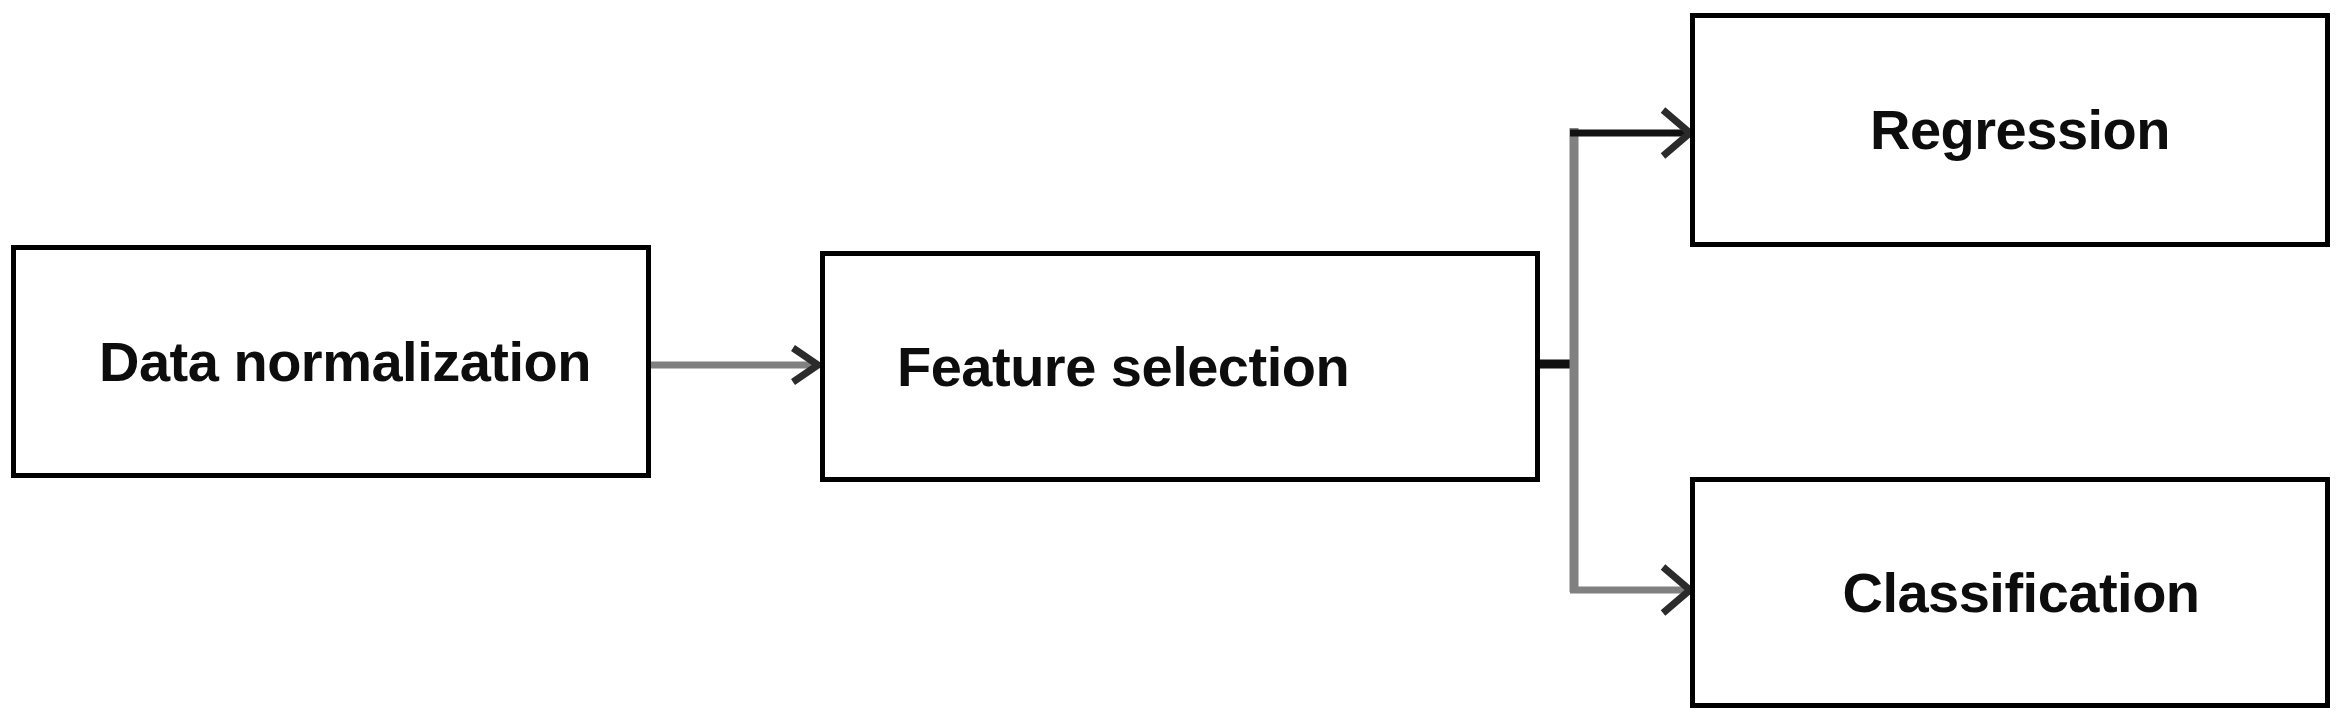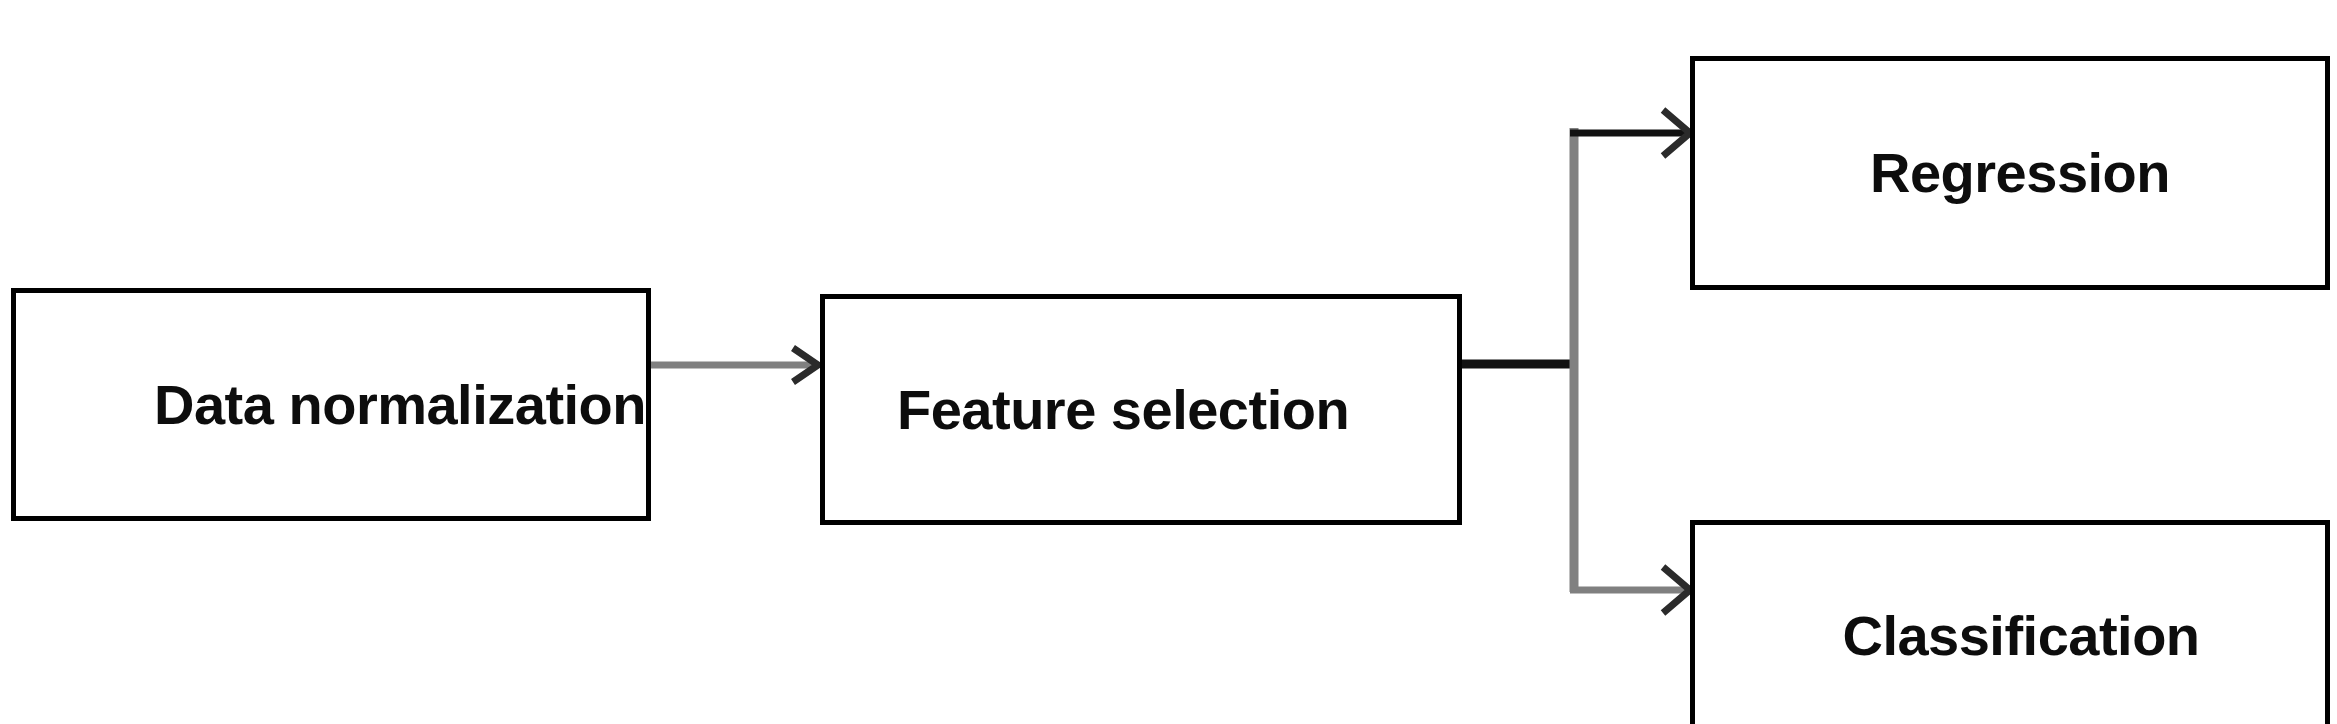--- a/index.html
+++ b/index.html
@@ -18,44 +18,43 @@
     background: #ffffff;
     overflow: hidden;
   }
   .node {
     position: absolute;
     box-sizing: border-box;
     background: #ffffff;
     border: 5px solid #000000;
     display: flex;
     align-items: center;
-    margin-top: 43px;
   }
   .node-label {
     font-weight: bold;
     color: #0d0d0d;
     font-size: 56px;
     line-height: 1;
     letter-spacing: -0.5px;
     white-space: nowrap;
   }
   
   #node-data-normalization {
     left: 11px;
     top: 245px;
     width: 640px;
     height: 233px;
-    justify-content: flex-end;
+    justify-content: center;
     padding-left: 28px;
   }
   
   #node-feature-selection {
     left: 820px;
     top: 251px;
-    width: 642px;
+    width: 720px;
     height: 231px;
     justify-content: flex-start;
     padding-left: 72px;
   }
   
   #node-regression {
     left: 1690px;
     top: 13px;
     width: 640px;
     height: 234px;

